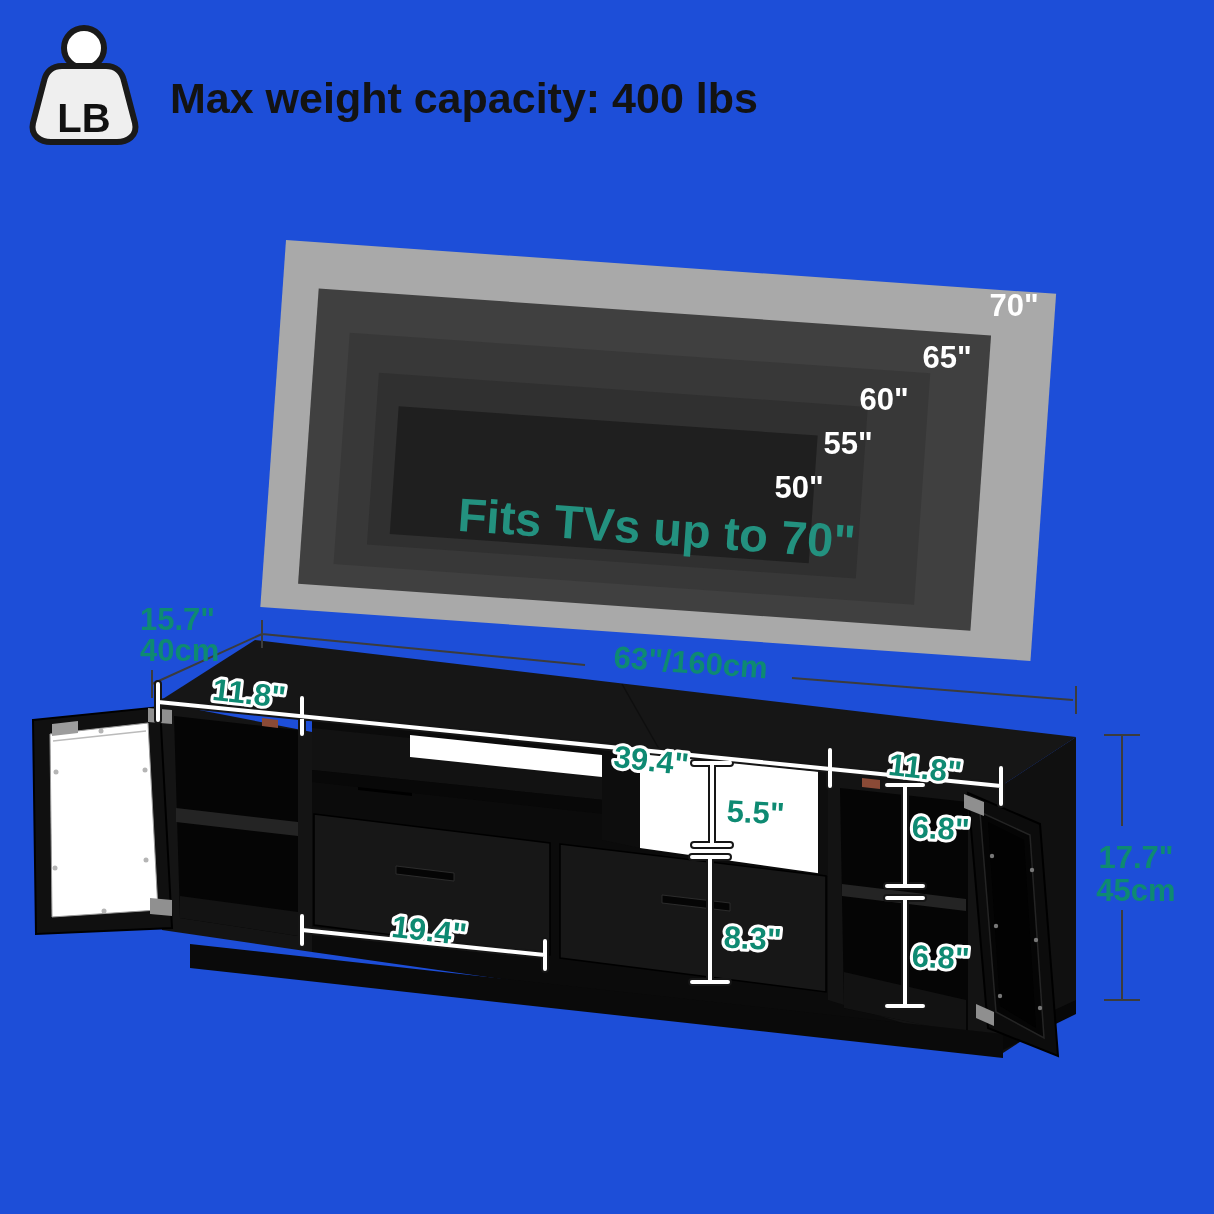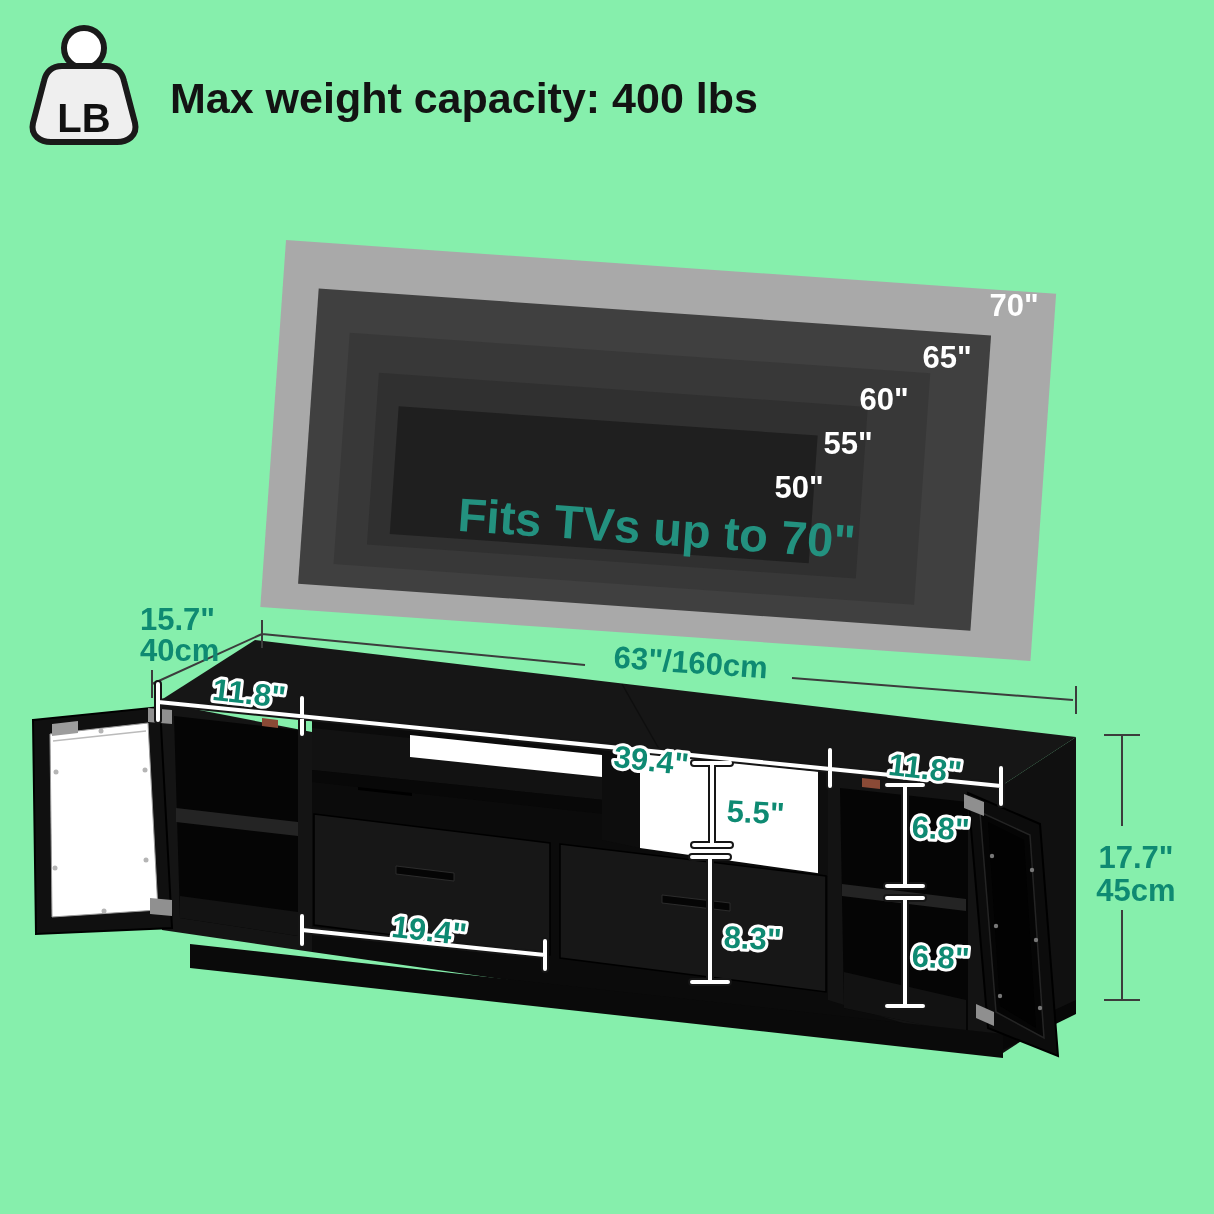--- a/index.html
+++ b/index.html
@@ -1,16 +1,16 @@
 <!DOCTYPE html>
 <html><head>
 <meta charset="utf-8">
 <style>
   html,body{margin:0;padding:0;background:#ffffff;}
-  .page{position:relative;width:1214px;height:1214px;background:#86efac;overflow:hidden;}
+  .page{position:relative;width:1214px;height:1214px;background:#1d4ed8;overflow:hidden;}
   svg{display:block;}
   text{font-family:"Liberation Sans", sans-serif;}
   .title{font-size:43px;font-weight:700;fill:#131313;}
   .lb{font-size:40px;font-weight:700;fill:#111;text-anchor:middle;}
   .tvsize{font-size:31px;font-weight:700;fill:#ffffff;text-anchor:middle;}
   .caption{font-size:47px;font-weight:700;text-anchor:middle;}
   .lbl{font-size:31px;font-weight:700;text-anchor:middle;paint-order:stroke;stroke:#ffffff;stroke-width:6px;stroke-linejoin:round;}
   .lbl-plain{font-size:31px;font-weight:700;text-anchor:middle;}
   .lbl-left{font-size:31px;font-weight:700;text-anchor:start;}
   .dim-under{stroke:#161616;stroke-width:8;fill:none;stroke-linecap:round;}

